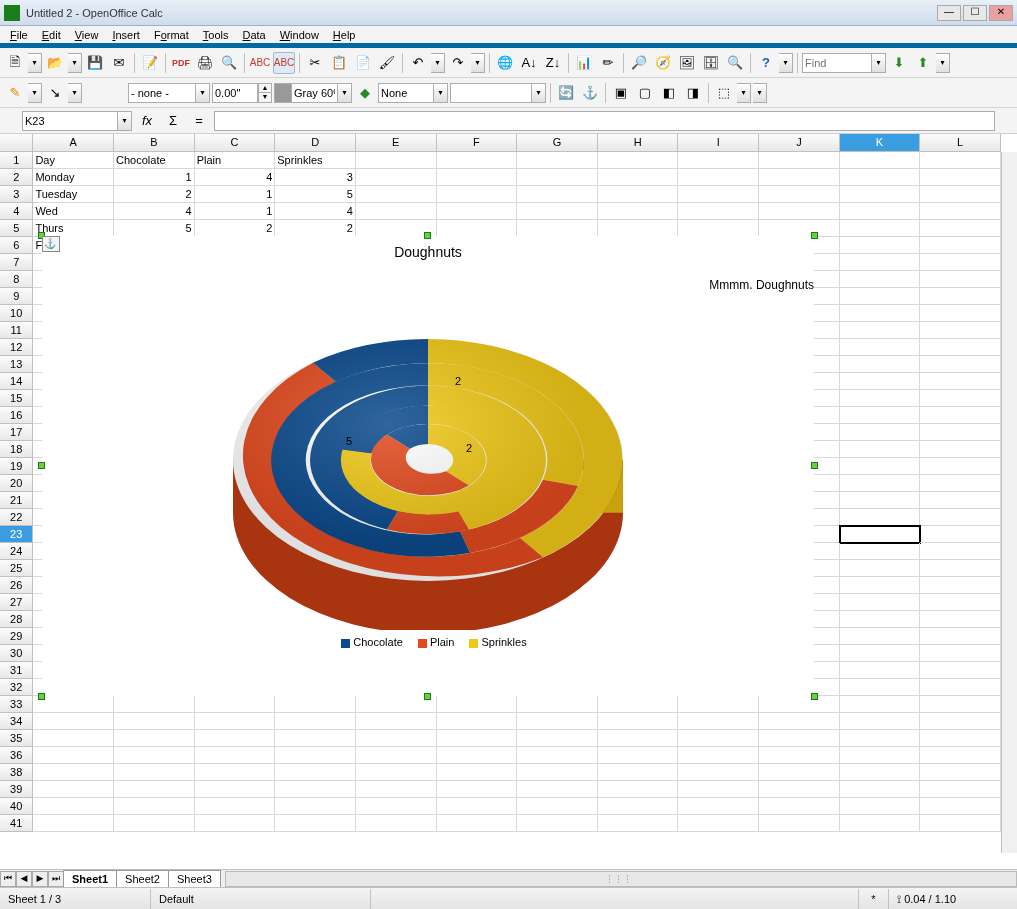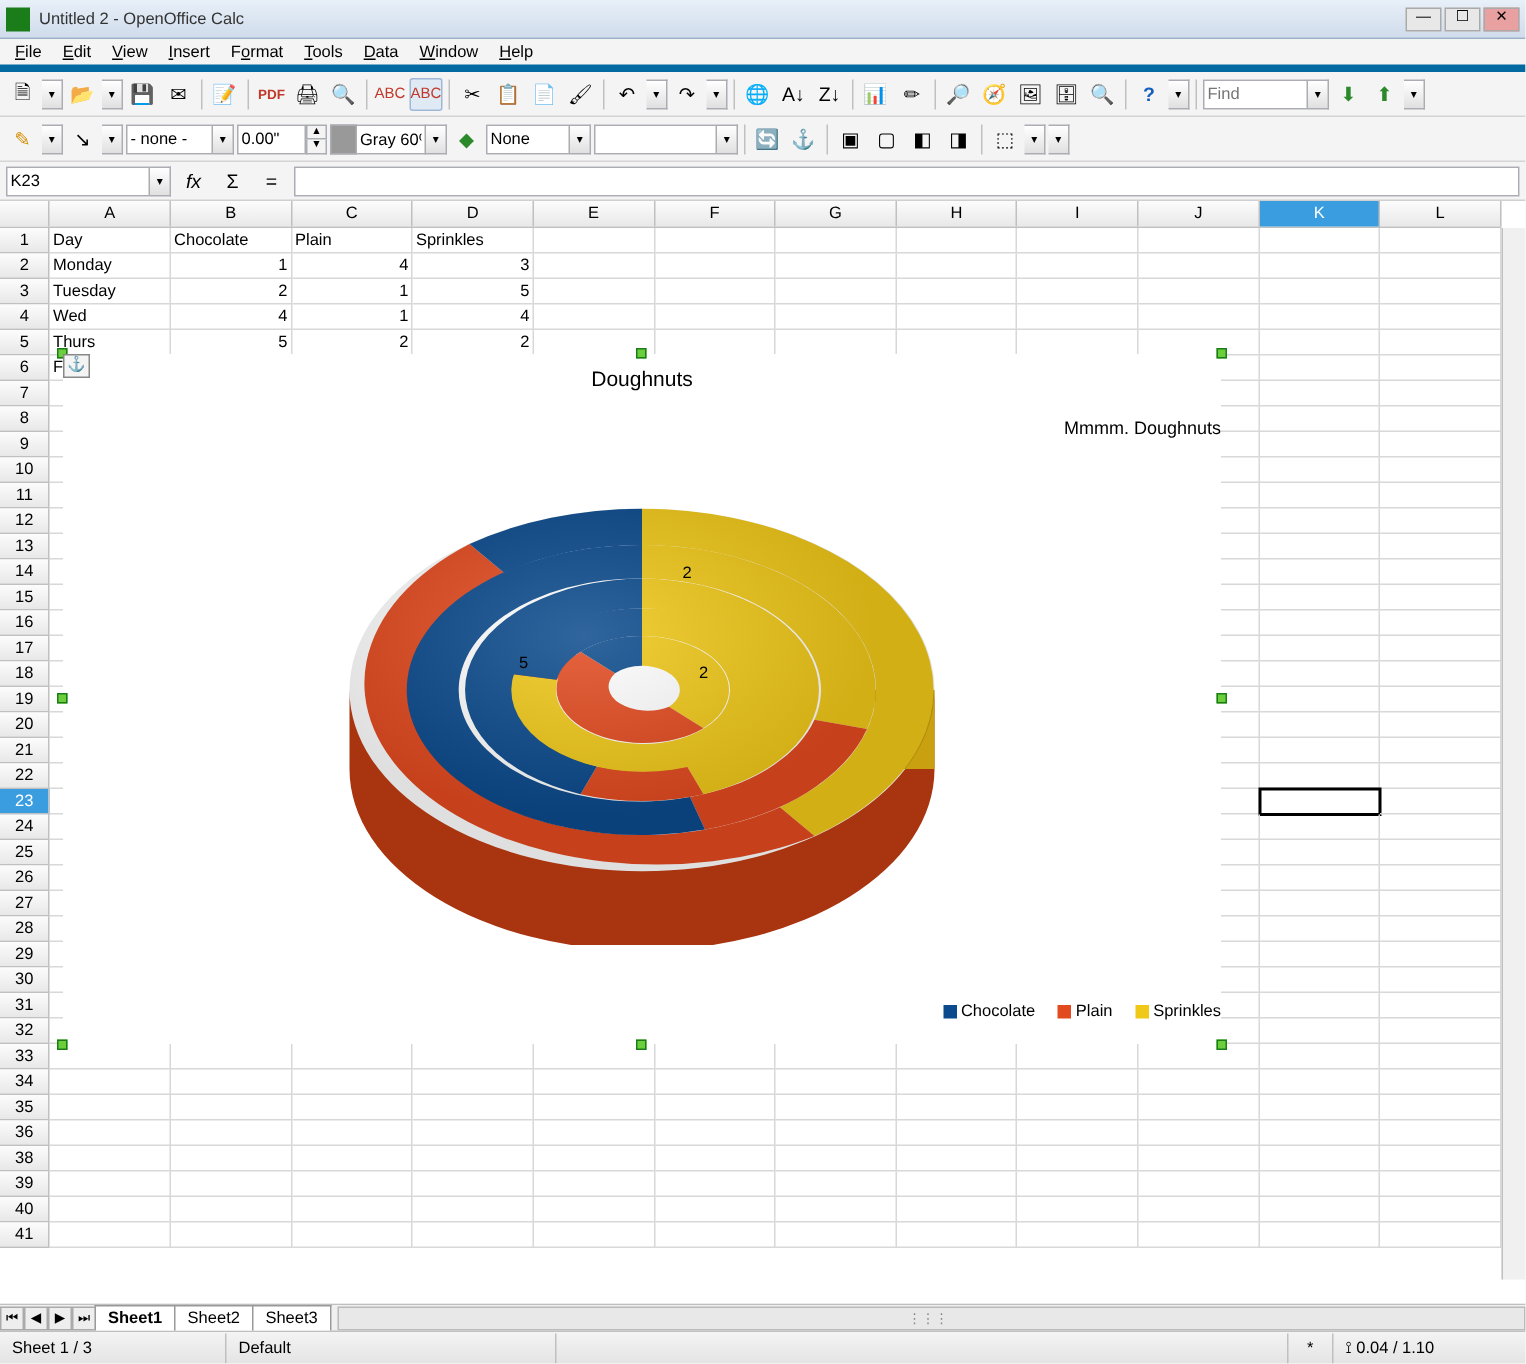--- a/index.html
+++ b/index.html
@@ -20,21 +20,21 @@
   
   .toolbar { height: 30px; background: #f4f4f4; display: flex; align-items: center; padding: 2px 4px; gap: 2px; border-bottom: 1px solid #d4d4d4; }
   .tb-btn { width: 22px; height: 22px; display: flex; align-items: center; justify-content: center; cursor: pointer; border: 1px solid transparent; border-radius: 2px; font-size: 13px; }
   .tb-sep { width: 1px; height: 20px; background: #c0c0c0; margin: 0 2px; }
   .tb-dropdown { height: 20px; border: 1px solid #abadb3; background: #fff; padding: 0 2px; font-size: 11px; }
   .tb-combo { display: flex; align-items: center; }
   .tb-combo input { height: 20px; border: 1px solid #abadb3; padding: 0 2px; }
   .tb-dd { width: 14px; height: 20px; border: 1px solid #abadb3; border-left: none; background: linear-gradient(#fff,#e0e0e0); font-size: 8px; text-align: center; line-height: 18px; cursor: pointer; }
   
   
-  .formulabar { height: 26px; background: #f4f4f4; display: flex; align-items: center; padding: 2px 4px; gap: 4px; border-bottom: 1px solid #d0d0d0; justify-content: center; }
+  .formulabar { height: 26px; background: #f4f4f4; display: flex; align-items: center; padding: 2px 22px; gap: 4px; border-bottom: 1px solid #d0d0d0; justify-content: center; }
   .namebox { width: 110px; }
   .fx-input { flex: 1; height: 20px; border: 1px solid #abadb3; background: #fff; padding: 0 4px; }
   
   
   .sheet-area { position: relative; height: 735px; overflow: hidden; background: #fff; }
   .col-headers { display: flex; height: 18px; background: linear-gradient(#fcfcfc,#e8e8e8); border-bottom: 1px solid #c0c0c0; position: absolute; top: 0; left: 0; right: 16px; }
   .corner { width: 34px; border-right: 1px solid #c0c0c0; background: linear-gradient(#fcfcfc,#e8e8e8); }
   .col-h { width: 82px; text-align: center; border-right: 1px solid #c0c0c0; line-height: 17px; cursor: pointer; }
   .col-h.sel { background: #3a9de0; color: #fff; }
   
@@ -45,21 +45,21 @@
   .cell { width: 82px; height: 17px; border-right: 1px solid #d8d8d8; border-bottom: 1px solid #d8d8d8; padding: 0 2px; line-height: 16px; overflow: hidden; white-space: nowrap; }
   .cell.num { text-align: right; }
   .cell.active { outline: 2px solid #000; outline-offset: -1px; }
   
   
   .chart { position: absolute; top: 102px; left: 42px; width: 772px; height: 460px; background: #fff; }
   .chart-handle { width: 7px; height: 7px; background: #6cce3a; border: 1px solid #1a7d1a; position: absolute; }
   .chart-title { text-align: center; font-size: 14px; padding-top: 8px; }
   .chart-subtitle { text-align: right; font-size: 12px; padding-top: 18px; }
   .chart-body { position: relative; width: 420px; height: 330px; margin: 8px auto 0; }
-  .chart-legend { text-align: right; padding-top: 6px; font-size: 11px; margin-top: 32px; }
+  .chart-legend { text-align: center; padding-top: 6px; font-size: 11px; }
   .chart-legend .sw { display: inline-block; width: 9px; height: 9px; margin: 0 3px 0 12px; vertical-align: middle; }
   
   
   .tabbar { height: 18px; background: #f0f0f0; display: flex; align-items: center; border-top: 1px solid #c0c0c0; }
   .tabnav { display: flex; gap: 0; }
   .tabnav div { width: 16px; height: 16px; border: 1px solid #aaa; background: #eee; font-size: 9px; text-align: center; line-height: 13px; cursor: pointer; }
   .sheet-tab { padding: 0 8px; background: #fff; border: 1px solid #999; border-bottom: none; height: 17px; line-height: 16px; font-size: 11px; cursor: pointer; margin-left: -1px; }
   .sheet-tab.active { font-weight: bold; }
   .tab-scroll { flex: 1; background: #e8e8e8; height: 16px; margin-left: 4px; border: 1px solid #bbb; position: relative; }
   
@@ -146,21 +146,21 @@
   <div class="tb-btn" style="color:#2a8a2a">⬆</div>
   <div class="tb-dd">▾</div>
 </div>
 
 <div class="toolbar">
   <div class="tb-btn" style="color:#d68b00">✎</div>
   <div class="tb-dd">▾</div>
   <div class="tb-btn">↘</div>
   <div class="tb-dd">▾</div>
   <div class="tb-combo">
-    <input class="tb-dropdown" style="width: 58px;" value="- none -">
+    <input class="tb-dropdown" style="width: 68px; margin-left: 44px;" value="- none -">
     <div class="tb-dd">▾</div>
   </div>
   <div class="tb-combo">
     <input class="tb-dropdown" style="width: 46px;" value="0.00&quot;">
     <div style="display:flex;flex-direction:column">
       <div style="width:14px;height:10px;border:1px solid #abadb3;font-size:7px;text-align:center;cursor:pointer">▲</div>
       <div style="width:14px;height:10px;border:1px solid #abadb3;border-top:none;font-size:7px;text-align:center;cursor:pointer">▼</div>
     </div>
   </div>
   <div class="tb-combo">

